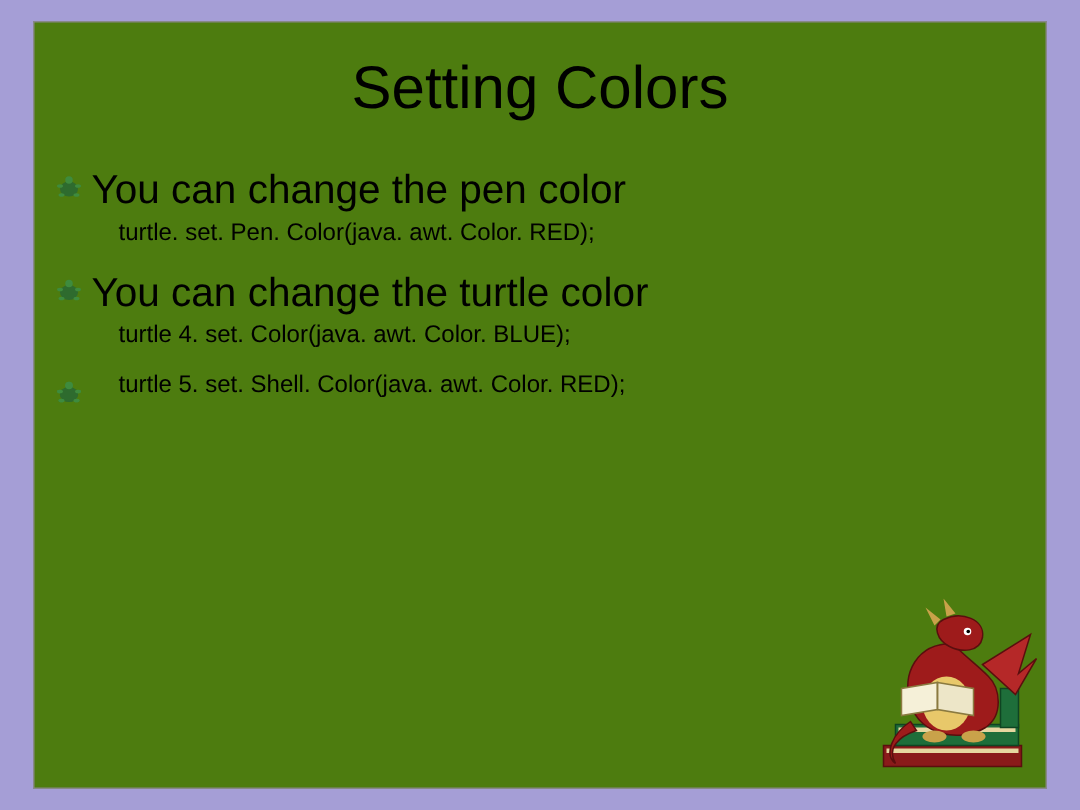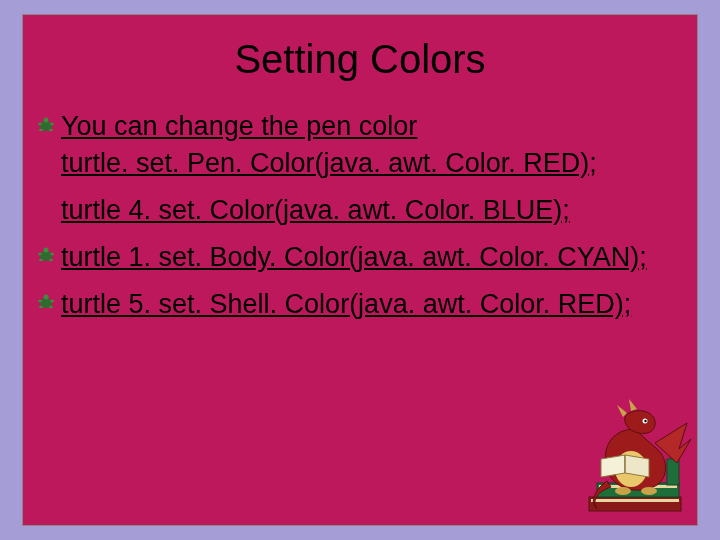--- a/index.html
+++ b/index.html
@@ -10,55 +10,55 @@
     font-family: Arial, Helvetica, sans-serif;
     background: #a59ed6;
     overflow: hidden;
   }
   .frame {
     position: absolute;
     left: 22px;
     top: 14px;
     width: 676px;
     height: 512px;
-    background: #be185d;
+    background: #4d7c0f;
     border: 1px solid #888;
     box-sizing: border-box;
   }
   .title {
     text-align: center;
     font-size: 40px;
     margin-top: 22px;
     margin-bottom: 28px;
     color: #000;
   }
   .content {
     padding: 0 18px 0 38px;
-    text-decoration: underline;
   }
   .item {
     margin-bottom: 12px;
   }
   .lead {
     font-size: 27px;
     color: #000;
     position: relative;
     line-height: 1.25;
   }
   .bullet {
     position: absolute;
     left: -24px;
     top: 6px;
     width: 18px;
     height: 18px;
   }
   .bullet svg { display: block; }
   .code {
-    font-size: 27px;
+    font-size: 16px;
     color: #000;
+    margin-left: 18px;
     margin-top: 2px;
     line-height: 1.3;
   }
   .corner-art {
     position: absolute;
     right: -4px;
     bottom: -4px;
     width: 130px;
     height: 130px;
   }
@@ -83,37 +83,49 @@
               <ellipse cx="4" cy="14" rx="2" ry="1.2" fill="#3e8b3e"></ellipse>
               <ellipse cx="14" cy="14" rx="2" ry="1.2" fill="#3e8b3e"></ellipse>
             </svg>
         </span>
         <span>You can change the pen color</span>
       </div>
       <div class="code">turtle. set. Pen. Color(java. awt. Color. RED);</div>
     </div>
 
     <div class="item">
+      <div class="lead">
+        <span class="bullet">
+          <svg viewBox="0 0 18 18">
+              <ellipse cx="9" cy="10" rx="6" ry="5" fill="#2e6b2e"></ellipse>
+              <circle cx="9" cy="4" r="2.5" fill="#3e8b3e"></circle>
+              <ellipse cx="3" cy="8" rx="2" ry="1.2" fill="#3e8b3e"></ellipse>
+              <ellipse cx="15" cy="8" rx="2" ry="1.2" fill="#3e8b3e"></ellipse>
+              <ellipse cx="4" cy="14" rx="2" ry="1.2" fill="#3e8b3e"></ellipse>
+              <ellipse cx="14" cy="14" rx="2" ry="1.2" fill="#3e8b3e"></ellipse>
+            </svg>
+        </span>
+        <span>You can change the turtle color</span>
+      </div>
       <div class="code">turtle 4. set. Color(java. awt. Color. BLUE);</div>
     </div>
 
     <div class="item">
       <div class="lead">
         <span class="bullet">
           <svg viewBox="0 0 18 18">
               <ellipse cx="9" cy="10" rx="6" ry="5" fill="#2e6b2e"></ellipse>
               <circle cx="9" cy="4" r="2.5" fill="#3e8b3e"></circle>
               <ellipse cx="3" cy="8" rx="2" ry="1.2" fill="#3e8b3e"></ellipse>
               <ellipse cx="15" cy="8" rx="2" ry="1.2" fill="#3e8b3e"></ellipse>
               <ellipse cx="4" cy="14" rx="2" ry="1.2" fill="#3e8b3e"></ellipse>
               <ellipse cx="14" cy="14" rx="2" ry="1.2" fill="#3e8b3e"></ellipse>
             </svg>
         </span>
       </div>
-      <div class="code">turtle 1. set. Body. Color(java. awt. Color. CYAN);</div>
     </div>
 
     <div class="item">
       <div class="lead">
         <span class="bullet">
           <svg viewBox="0 0 18 18">
               <ellipse cx="9" cy="10" rx="6" ry="5" fill="#2e6b2e"></ellipse>
               <circle cx="9" cy="4" r="2.5" fill="#3e8b3e"></circle>
               <ellipse cx="3" cy="8" rx="2" ry="1.2" fill="#3e8b3e"></ellipse>
               <ellipse cx="15" cy="8" rx="2" ry="1.2" fill="#3e8b3e"></ellipse>

